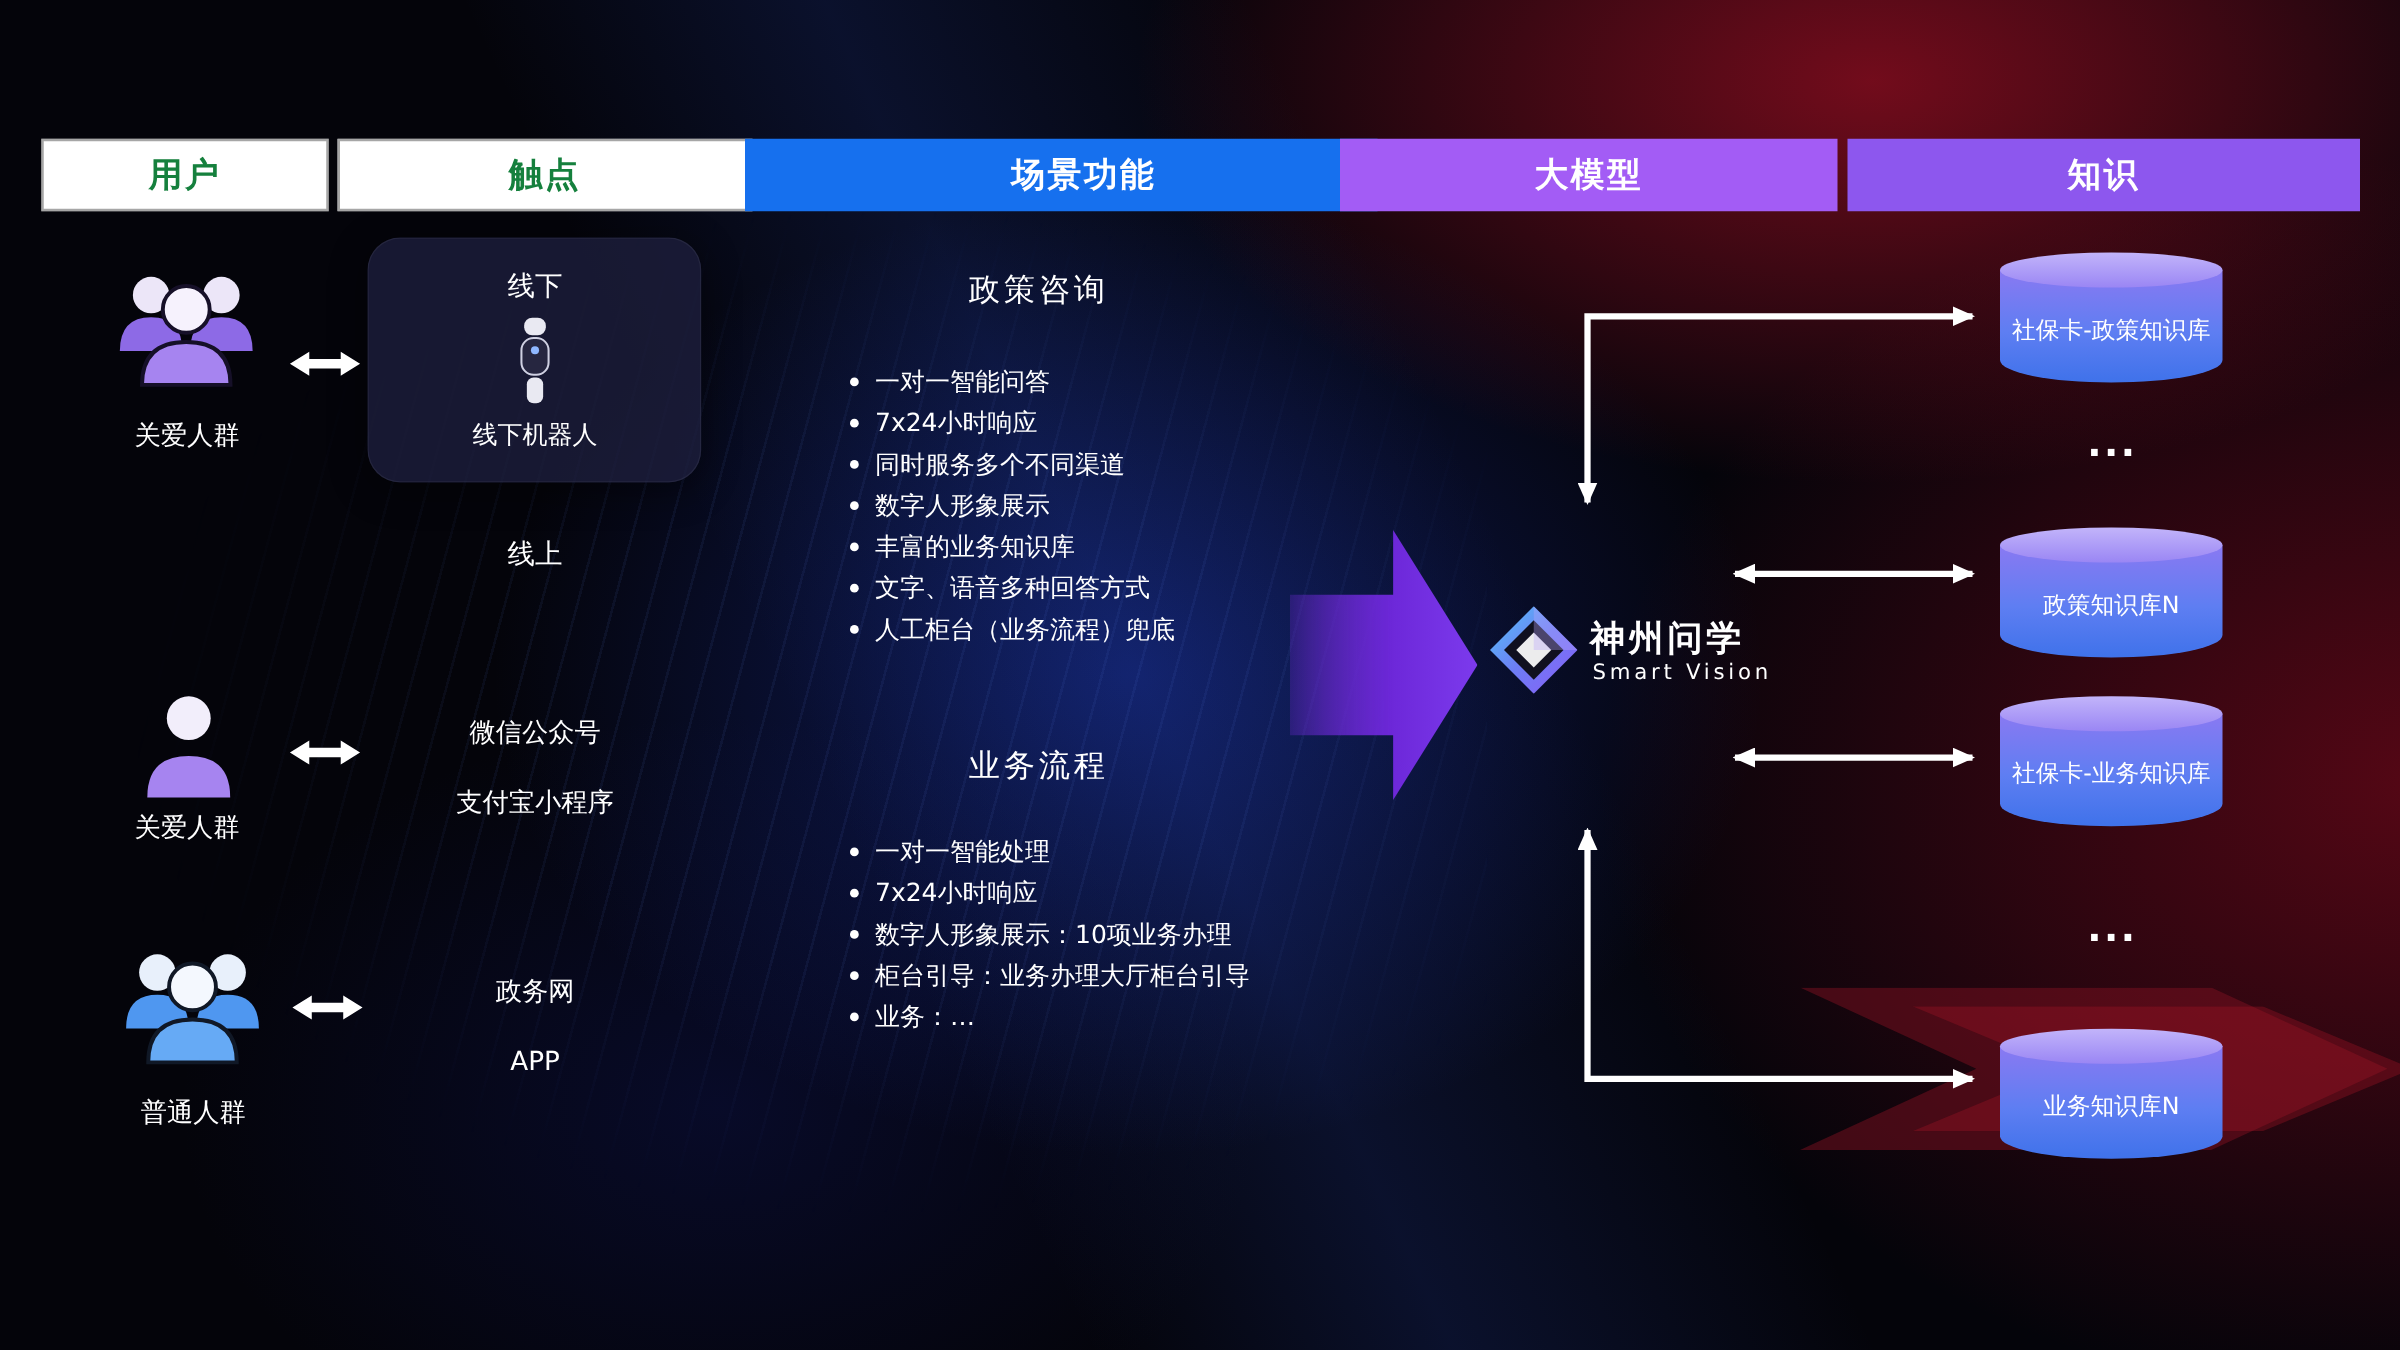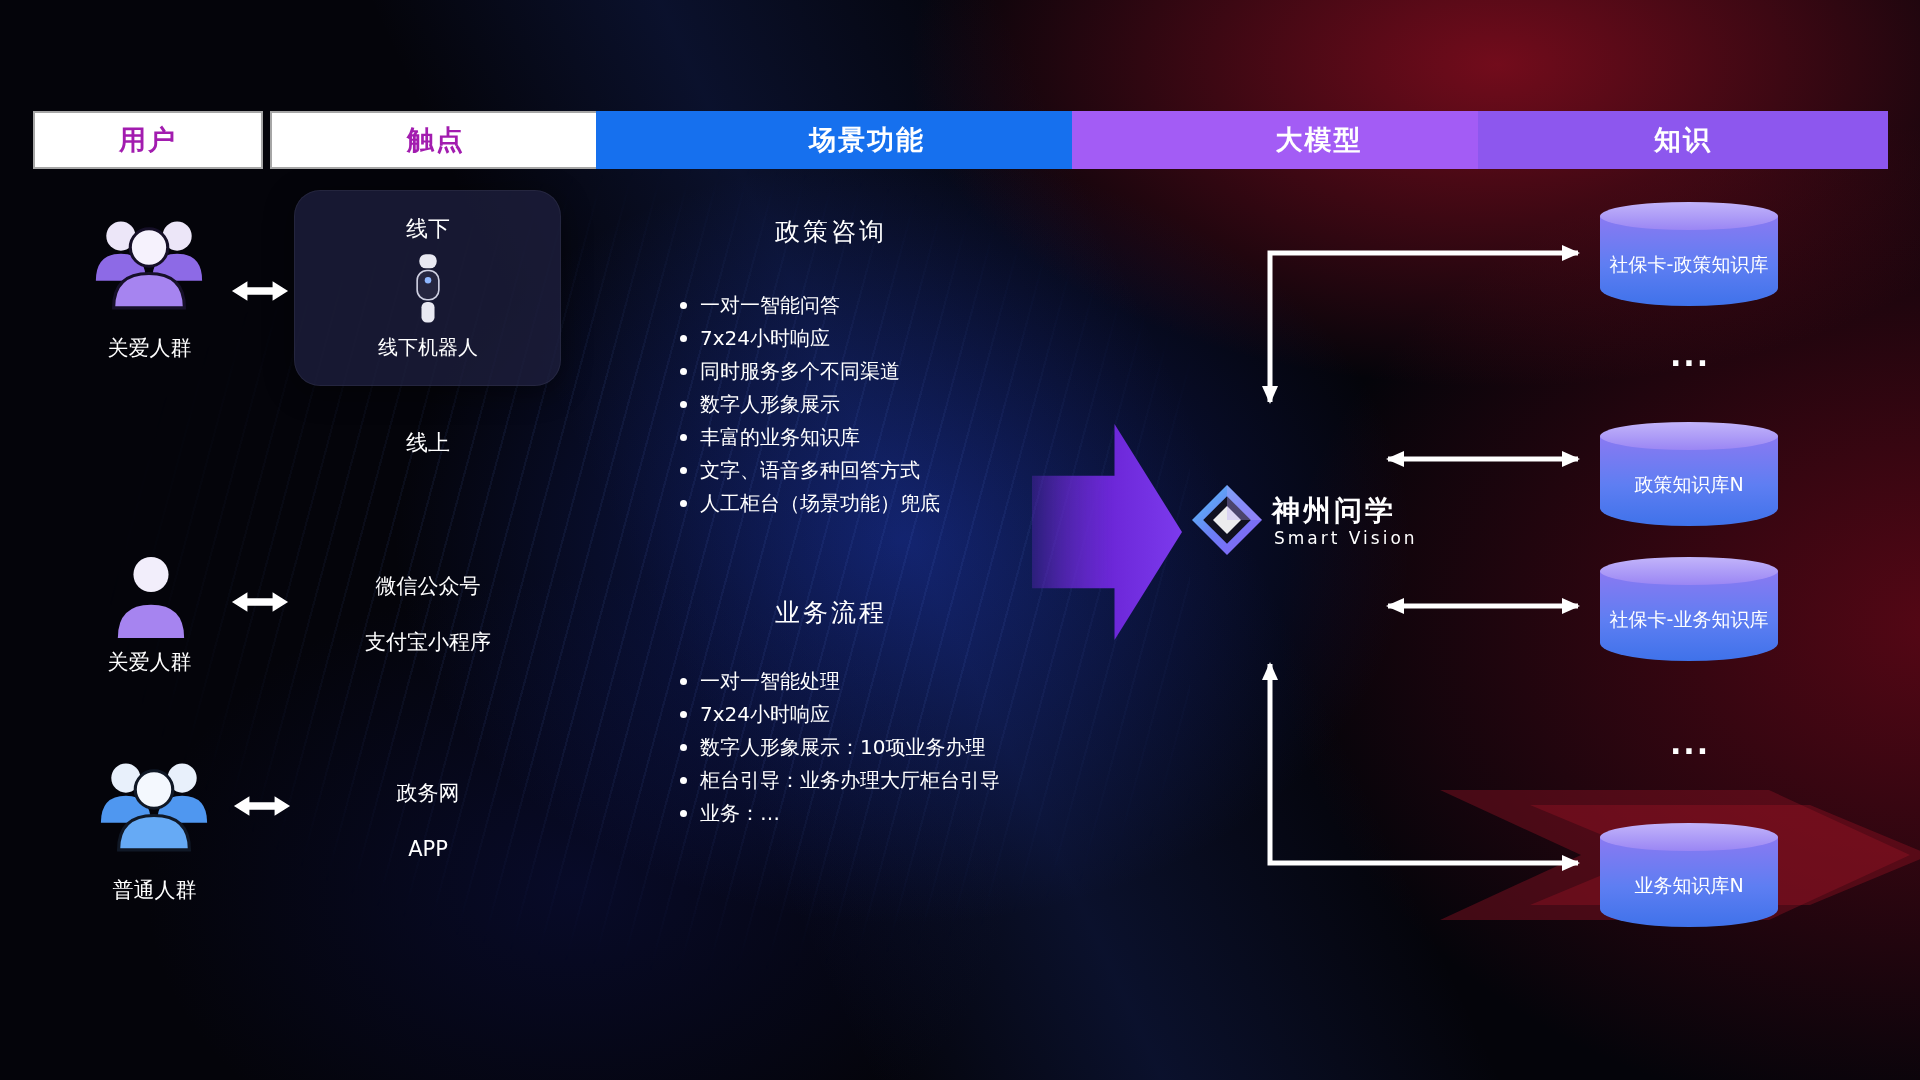--- a/index.html
+++ b/index.html
@@ -16,21 +16,21 @@
     background:repeating-linear-gradient(105deg, rgba(110,150,255,0.07) 0 2px, transparent 2px 28px);
     -webkit-mask-image:radial-gradient(ellipse at 55% 50%, #000 35%, transparent 72%);
     mask-image:radial-gradient(ellipse at 55% 50%, #000 35%, transparent 72%);}
   .chev{position:absolute;z-index:1;clip-path:polygon(0 0,70% 0,100% 50%,70% 100%,0 100%,30% 50%);}
   .chev1{left:1440px;top:790px;width:470px;height:130px;background:#7c1020;opacity:.5;}
   .chev2{left:1530px;top:805px;width:400px;height:100px;background:#a31426;opacity:.35;}
 
   
   .hdr{position:absolute;top:111px;height:58px;display:flex;align-items:center;justify-content:center;
     font-size:27px;font-weight:700;letter-spacing:2px;z-index:5;}
-  .hdr.white{background:#ffffff;color:#a21caf;box-shadow:0 0 0 2px rgba(0,0,0,0.35) inset;}
+  .hdr.white{background:#ffffff;color:#15803d;box-shadow:0 0 0 2px rgba(0,0,0,0.35) inset;}
   .hdr.blue{color:#fff;padding-left:36px;}
   .hdr.purple1{color:#fff;}
   .hdr.purple2{color:#fff;}
 
   .label{position:absolute;color:#fff;z-index:5;}
   .center{text-align:center;}
 
   
   .icon-box{position:absolute;z-index:5;}
   .dbl-arrow{position:absolute;z-index:5;width:60px;height:28px;}
@@ -73,21 +73,21 @@
 <body>
 
 <div class="canvas">
   <div class="streaks"></div>
   <div class="chev chev1"></div>
   <div class="chev chev2"></div>
 
   <div class="hdr white" style="left:33px;width:230px;">用户</div>
   <div class="hdr white" style="left:270px;width:332px;">触点</div>
   <div class="hdr blue" style="left:596px;width:470px;background:#1670ee;">场景功能</div>
-  <div class="hdr purple1" style="left:1072px;width:398px;background:#a35cf5;padding-left:48px;">大模型</div>
+  <div class="hdr purple1" style="left:1072px;width:398px;background:#a35cf5;">大模型</div>
   <div class="hdr purple2" style="left:1478px;width:410px;background:#8d57ee;">知识</div>
 
   <div class="icon-box" style="left:85px;top:210px;width:128px;height:100px;">
     <svg viewBox="0 0 120 96" width="128" height="100">
       <circle cx="33" cy="25" r="14" fill="#ece6f8"></circle>
       <path d="M9 68 q0-26 24-26 q24 0 24 26 z" fill="#8d6ae6"></path>
       <circle cx="87" cy="25" r="14" fill="#ece6f8"></circle>
       <path d="M63 68 q0-26 24-26 q24 0 24 26 z" fill="#8d6ae6"></path>
       <circle cx="60" cy="36" r="18" fill="#f6f2fd" stroke="#161028" stroke-width="3"></circle>
       <path d="M26 94 q0-33 34-33 q34 0 34 33 z" fill="#a684f0" stroke="#161028" stroke-width="3"></path>
@@ -169,21 +169,21 @@
     <div class="bullet">
         <span class="dot"></span>
         <span>丰富的业务知识库</span>
       </div>
     <div class="bullet">
         <span class="dot"></span>
         <span>文字、语音多种回答方式</span>
       </div>
     <div class="bullet">
         <span class="dot"></span>
-        <span>人工柜台（场景功能）兜底</span>
+        <span>人工柜台（业务流程）兜底</span>
       </div>
   </div>
 
   <div class="sc-heading" style="top:596px;">业务流程</div>
   <div class="bullets" style="top:665px;">
     <div class="bullet">
         <span class="dot"></span>
         <span>一对一智能处理</span>
       </div>
     <div class="bullet">

